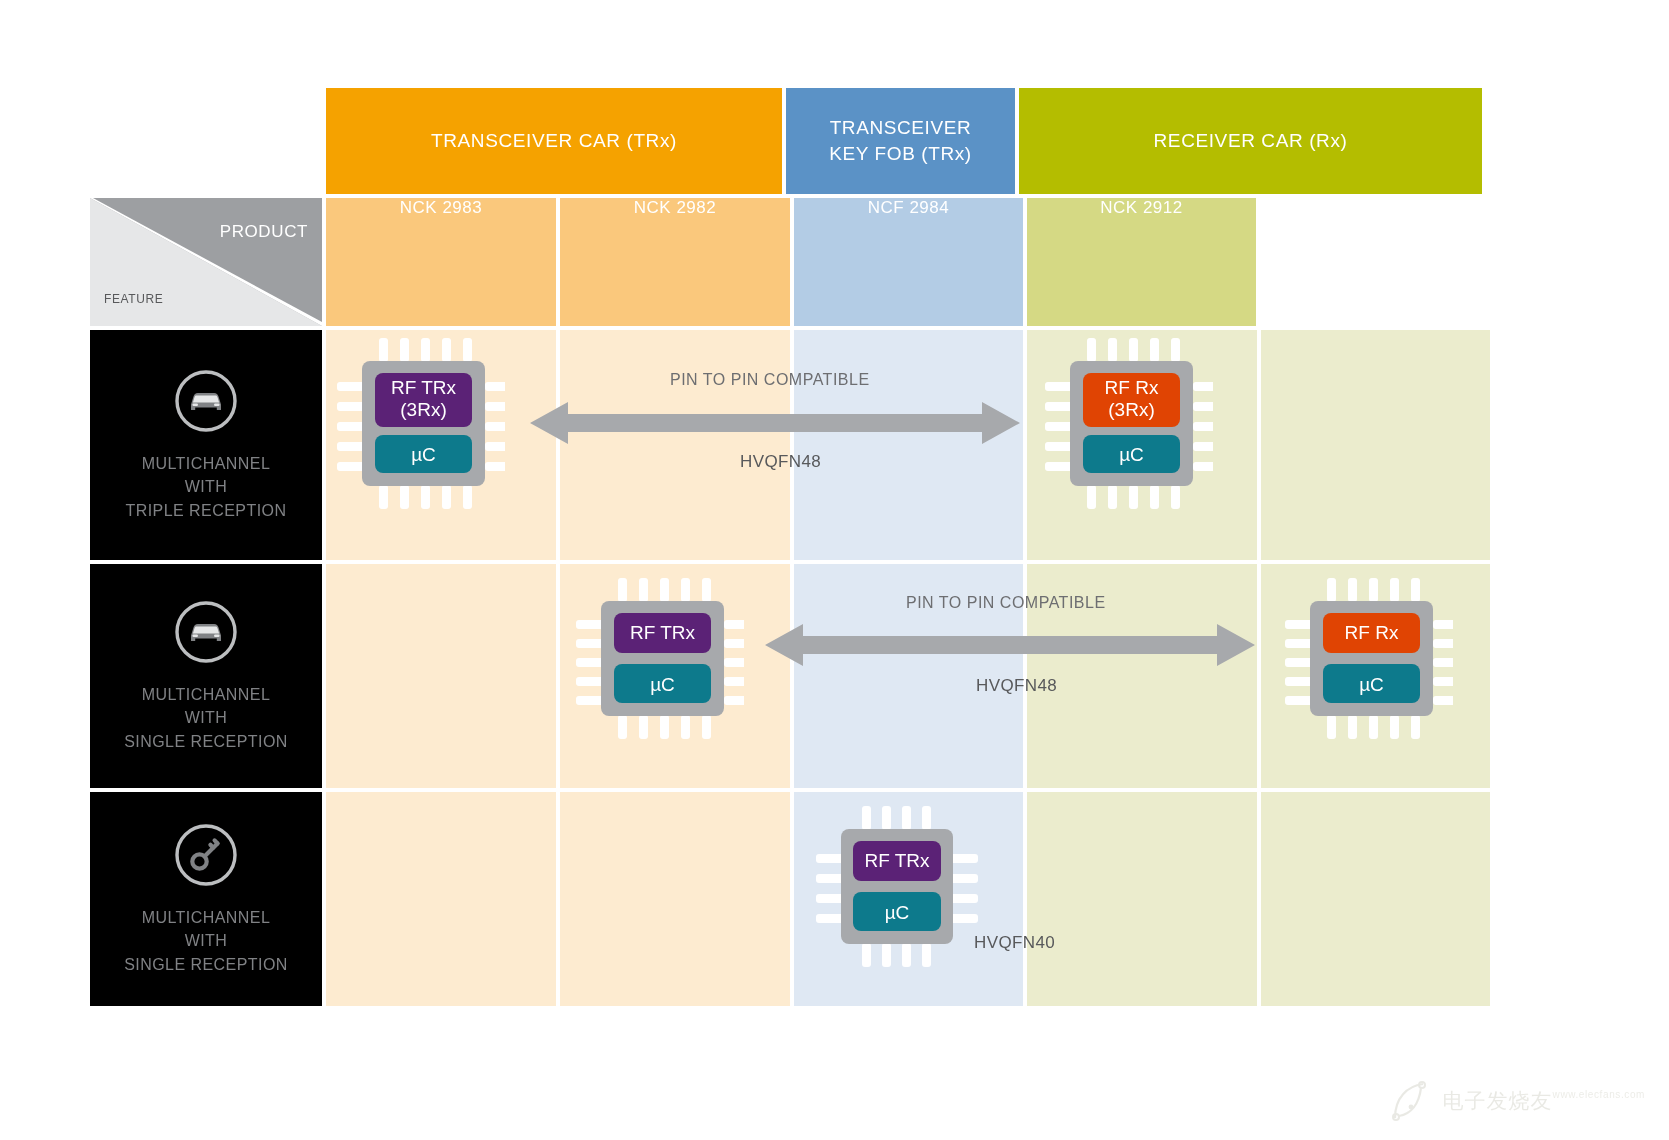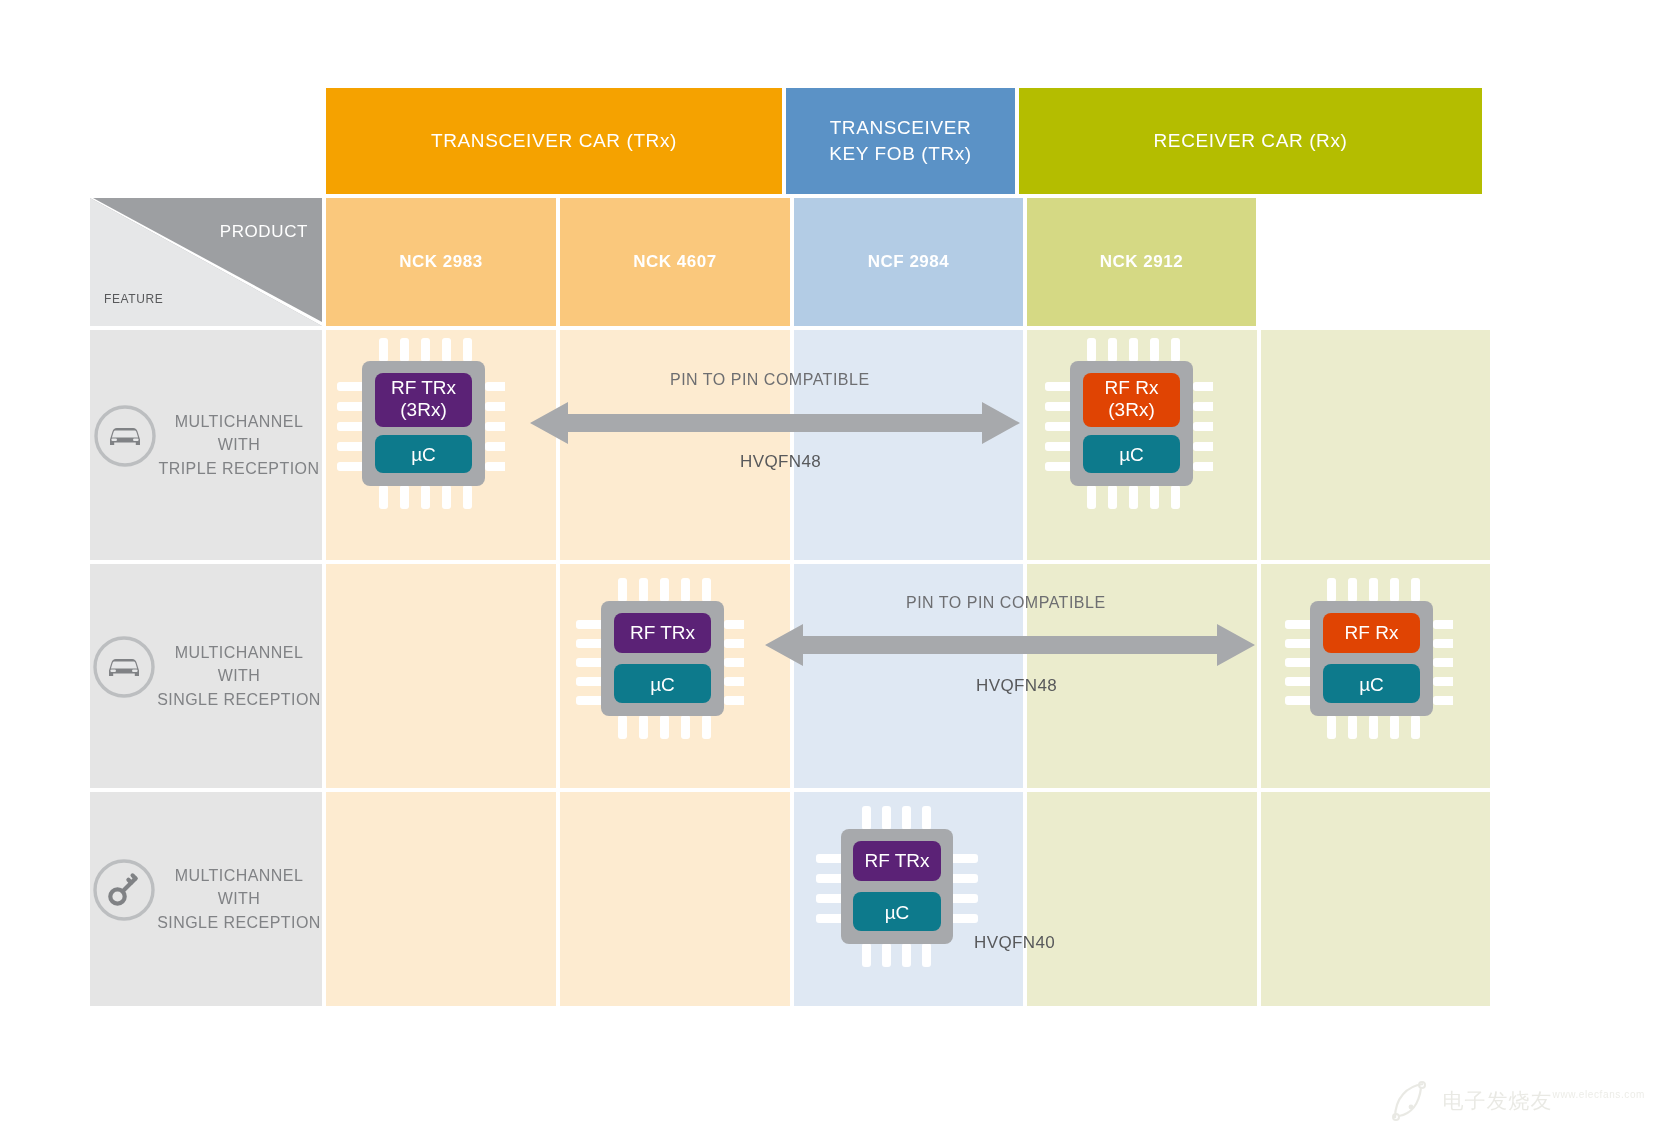--- a/index.html
+++ b/index.html
@@ -33,23 +33,23 @@
     box-sizing:border-box;
   }
   .band.trx-car{width:456px;flex:0 0 456px;background:#f5a200;margin-right:4px;}
   .band.keyfob{width:229px;flex:0 0 229px;background:#5b92c6;margin-right:4px;}
   .band.rx-car{width:463px;flex:0 0 463px;background:#b4bd00;}
   .band-spacer{width:236px;flex:0 0 236px;}
 
   
   .prod-row{height:128px;margin-bottom:4px;}
   .prod{
-    display:flex;align-items:center;justify-content:center;
+    display:flex;justify-content:center;
     color:#ffffff;font-size:17px;letter-spacing:.5px;
-    margin-right:4px;box-sizing:border-box;font-weight:bold;
+    margin-right:4px;box-sizing:border-box;
   }
   .prod:last-child{margin-right:0;}
   .prod.o{background:#fac87c;}
   .prod.b{background:#b3cce5;}
   .prod.g{background:#d5d984;}
 
   
   .corner{
     position:relative;width:232px;flex:0 0 232px;margin-right:4px;
     background:#e6e7e8;overflow:hidden;
@@ -74,22 +74,22 @@
   }
 
   
   .data-row{margin-bottom:4px;}
   .data-row:last-child{margin-bottom:0;}
   .r1{height:230px;}
   .r2{height:224px;}
   .r3{height:214px;}
 
   .feature-cell{
-    background:#e5e5e5;margin-right:4px;box-sizing:border-box;
-    display:flex;align-items:center;
+    background:#000000;margin-right:4px;box-sizing:border-box;
+    display:flex;flex-direction:column;align-items:center;
     justify-content:center;
     width:232px;flex:0 0 232px;
   }
   .feature-icon{width:66px;height:66px;margin-bottom:18px;}
   .feature-text{
     color:#808285;font-size:16px;line-height:1.45;
     text-align:center;letter-spacing:.45px;white-space:pre-line;
   }
 
   .cell{
@@ -149,21 +149,21 @@
     <div class="corner">
       <div class="tri"></div>
       <div class="slash"></div>
       <div class="lbl-product">PRODUCT</div>
       <div class="lbl-feature">FEATURE</div>
     </div>
     <div class="prod c1 o">
       <span>NCK 2983</span>
     </div>
     <div class="prod c2 o">
-      <span>NCK 4607</span>
+      <span>NCK 2982</span>
     </div>
     <div class="prod c3 b">
       <span>NCF 2984</span>
     </div>
     <div class="prod c5 g">
       <span>NCK 2912</span>
     </div>
   </div>
 
   <div class="row data-row r1">

